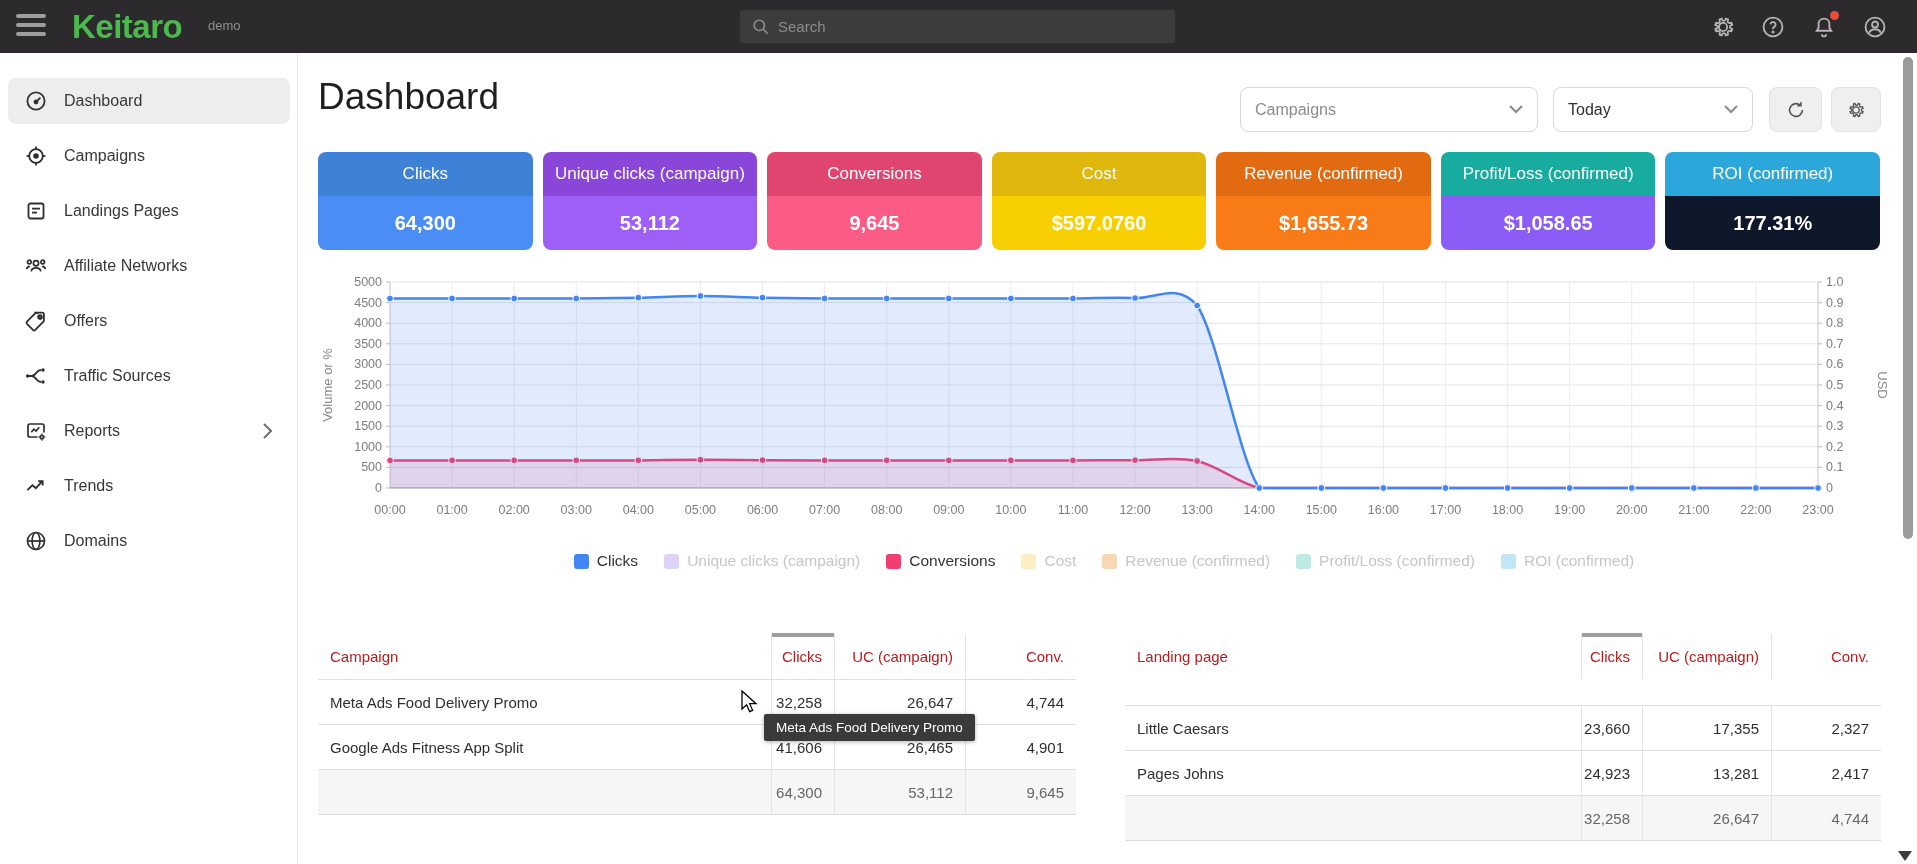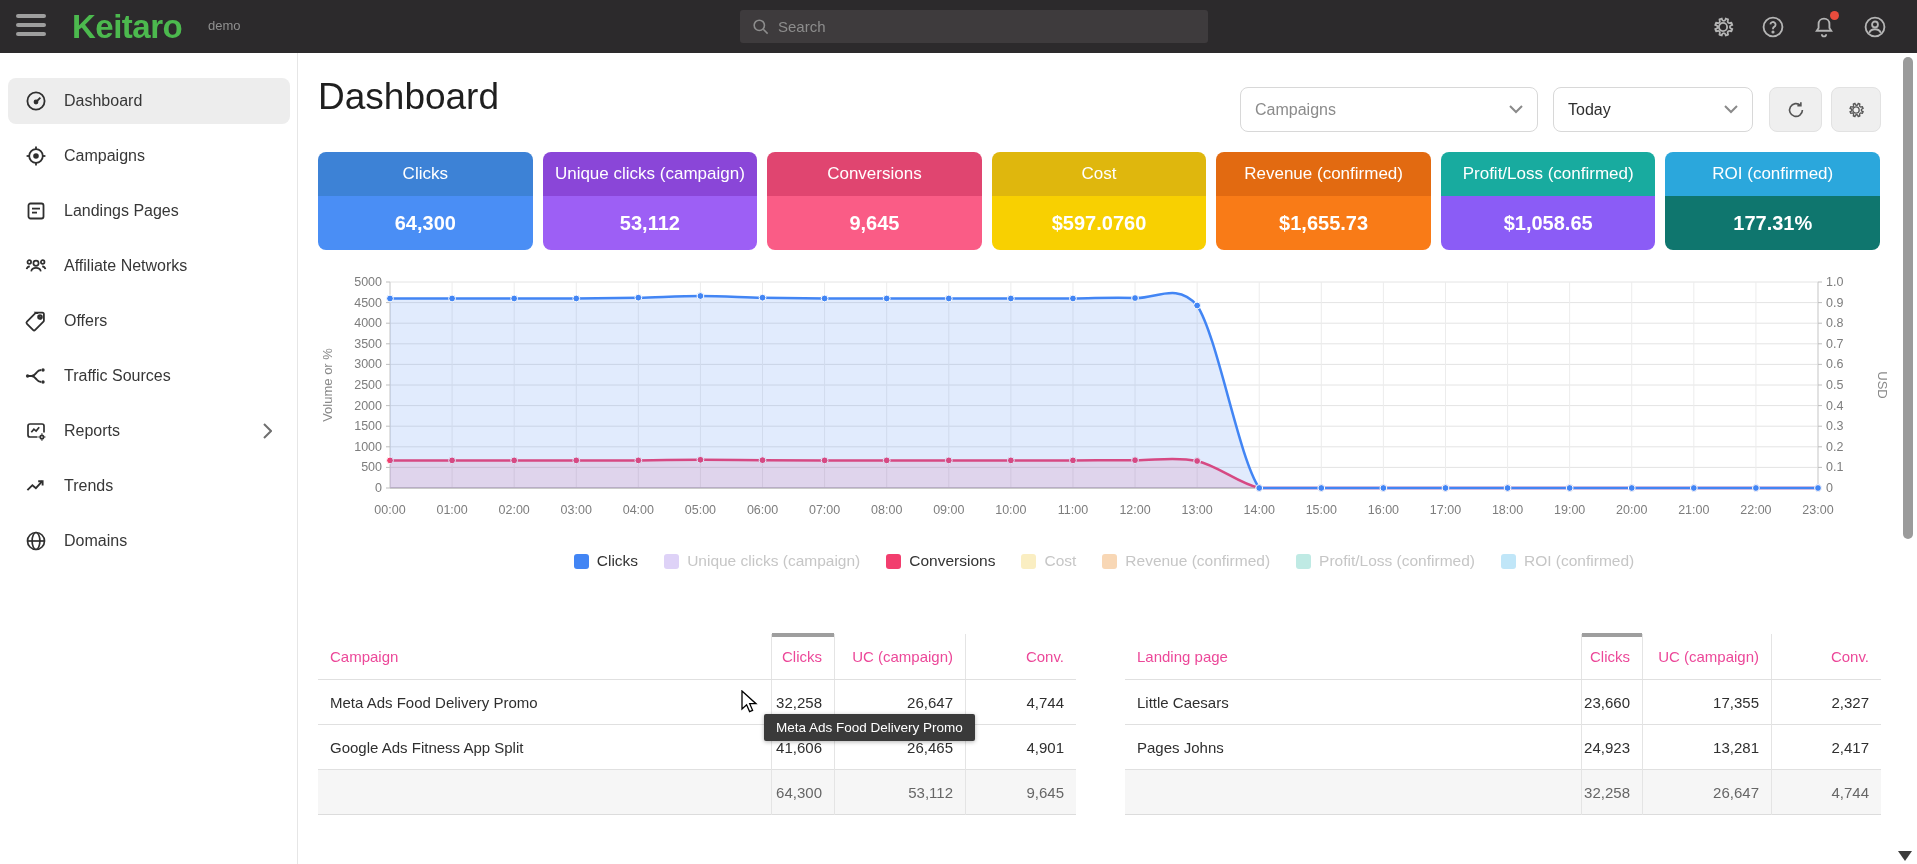--- a/index.html
+++ b/index.html
@@ -6,21 +6,21 @@
   html,body { width:1917px; height:864px; overflow:hidden; background:#fff;
     font-family:"Liberation Sans", sans-serif; }
   #app { position:relative; width:1917px; height:864px; background:#fff; }
 
   
   .topbar { position:absolute; left:0; top:0; width:1917px; height:53px; background:#2c2a2c; z-index:30; }
   .hamburger { position:absolute; left:16px; top:14px; width:32px; height:25px; cursor:pointer; }
   .hamburger span { display:block; width:30px; height:4px; background:#9e9e9e; border-radius:2px; margin-bottom:5px; }
   .logo { position:absolute; left:72px; top:8px; font-size:33px; font-weight:bold; color:#4cb94e; letter-spacing:-0.5px; }
   .logo-badge { position:absolute; left:208px; top:18px; font-size:13px; color:#8f8f8f; }
-  .searchbox { position:absolute; left:740px; top:10px; width:468px; height:33px; background:#3e3b3d; border-radius:3px; }
+  .searchbox { position:absolute; left:740px; top:10px; width:435px; height:33px; background:#3e3b3d; border-radius:3px; }
   .searchbox svg { position:absolute; left:11px; top:7px; }
   .searchbox input { position:absolute; left:38px; top:0; width:420px; height:33px; background:transparent; border:0; outline:none;
     color:#cfcfcf; font-size:15px; font-family:"Liberation Sans",sans-serif; }
   .searchbox input::placeholder { color:#8d8d8d; }
   .tb-icon { position:absolute; top:14px; width:26px; height:26px; color:#b5b5b5; cursor:pointer; }
   .tb-icon svg { width:26px; height:26px; }
   .bell-dot { position:absolute; right:-2px; top:-3px; width:9px; height:9px; border-radius:50%; background:#e84c3d; }
 
   
   .sidebar { position:absolute; left:0; top:53px; width:298px; height:811px; background:#fff; border-right:1px solid #e6e6e6; }
@@ -53,21 +53,21 @@
   .chart-wrap { position:absolute; left:318px; top:274px; width:1572px; height:252px; }
   .legend { position:absolute; left:318px; top:552px; width:1572px; display:flex; justify-content:center; gap:26px; }
   .legend-item { display:flex; align-items:center; gap:8px; font-size:15.5px; cursor:pointer; }
   .legend-item .sw { width:15px; height:15px; border-radius:3px; }
   .legend-item.on { color:#333; } .legend-item.off { color:#c6c6c6; }
 
   
   .dtable { position:absolute; top:634px; border-bottom:1px solid #dcdcdc; font-size:15px; }
   .t-left { left:318px; width:758px; } .t-right { left:1125px; width:756px; }
   .t-row { display:grid; height:45px; align-items:center; border-top:1px solid #e0e0e0; background:#fff; }
-  .t-row.head { color:#ec4899; border-top:none; }
+  .t-row.head { color:#b91c1c; border-top:none; }
   .t-row.foot { background:#f6f6f6; color:#666; }
   .t-row.body { color:#2f2f2f; cursor:pointer; }
   .cell { padding:0 12px; height:45px; display:flex; align-items:center; position:relative; }
   .cell.num { justify-content:flex-end; border-left:1px solid #e4e4e4; }
   .cell .sortbar { position:absolute; left:0; top:-1px; width:100%; height:4px; background:#9e9e9e; }
 
   
   .tooltip { position:absolute; left:764px; top:714px; background:#3a3a3a; color:#fff; font-size:13.5px;
     padding:6px 12px; border-radius:2px; z-index:40; box-shadow:0 1px 4px rgba(0,0,0,.3); white-space:nowrap; }
   .cursor { position:absolute; left:740px; top:690px; z-index:50; }
@@ -259,21 +259,21 @@
       <div class="card">
         <div class="c-label" style="background:#e26a11">Revenue (confirmed)</div>
         <div class="c-value" style="background:#f97b17">$1,655.73</div>
       </div>
       <div class="card">
         <div class="c-label" style="background:#18ab9f">Profit/Loss (confirmed)</div>
         <div class="c-value" style="background:#8b5cf6">$1,058.65</div>
       </div>
       <div class="card">
         <div class="c-label" style="background:#2ba7dc">ROI (confirmed)</div>
-        <div class="c-value" style="background:#0f766e">177.31%</div>
+        <div class="c-value" style="background:#0f172a">177.31%</div>
       </div>
     </div>
 
   <div class="chart-wrap">
     <svg id="chart-svg" width="1572" height="252" viewBox="0 0 1572 252">
         <line x1="72" y1="214" x2="1500" y2="214" stroke="#e4e4e4" stroke-width="1"></line>
         <line x1="72" y1="193.4" x2="1500" y2="193.4" stroke="#e4e4e4" stroke-width="1"></line>
         <line x1="72" y1="172.8" x2="1500" y2="172.8" stroke="#e4e4e4" stroke-width="1"></line>
         <line x1="72" y1="152.2" x2="1500" y2="152.2" stroke="#e4e4e4" stroke-width="1"></line>
         <line x1="72" y1="131.6" x2="1500" y2="131.6" stroke="#e4e4e4" stroke-width="1"></line>
@@ -491,21 +491,21 @@
         <div class="cell num">9,645</div>
       </div>
     </div>
   <div class="dtable t-right" id="table1">
       <div class="t-row head" style="grid-template-columns: 1fr 61px 129px 110px;">
         <div class="cell">Landing page</div>
         <div class="cell num"><span class="sortbar"></span>Clicks</div>
         <div class="cell num">UC (campaign)</div>
         <div class="cell num">Conv.</div>
       </div>
-      <div class="t-row body" style="grid-template-columns: 1fr 61px 129px 110px;">
+      <div class="t-row body" style="grid-template-columns: 1fr 61px 129px 110px; margin-top: 26px;">
         <div class="cell">Little Caesars</div>
         <div class="cell num">23,660</div>
         <div class="cell num">17,355</div>
         <div class="cell num">2,327</div>
       </div>
       <div class="t-row body" style="grid-template-columns: 1fr 61px 129px 110px;">
         <div class="cell">Pages Johns</div>
         <div class="cell num">24,923</div>
         <div class="cell num">13,281</div>
         <div class="cell num">2,417</div>

